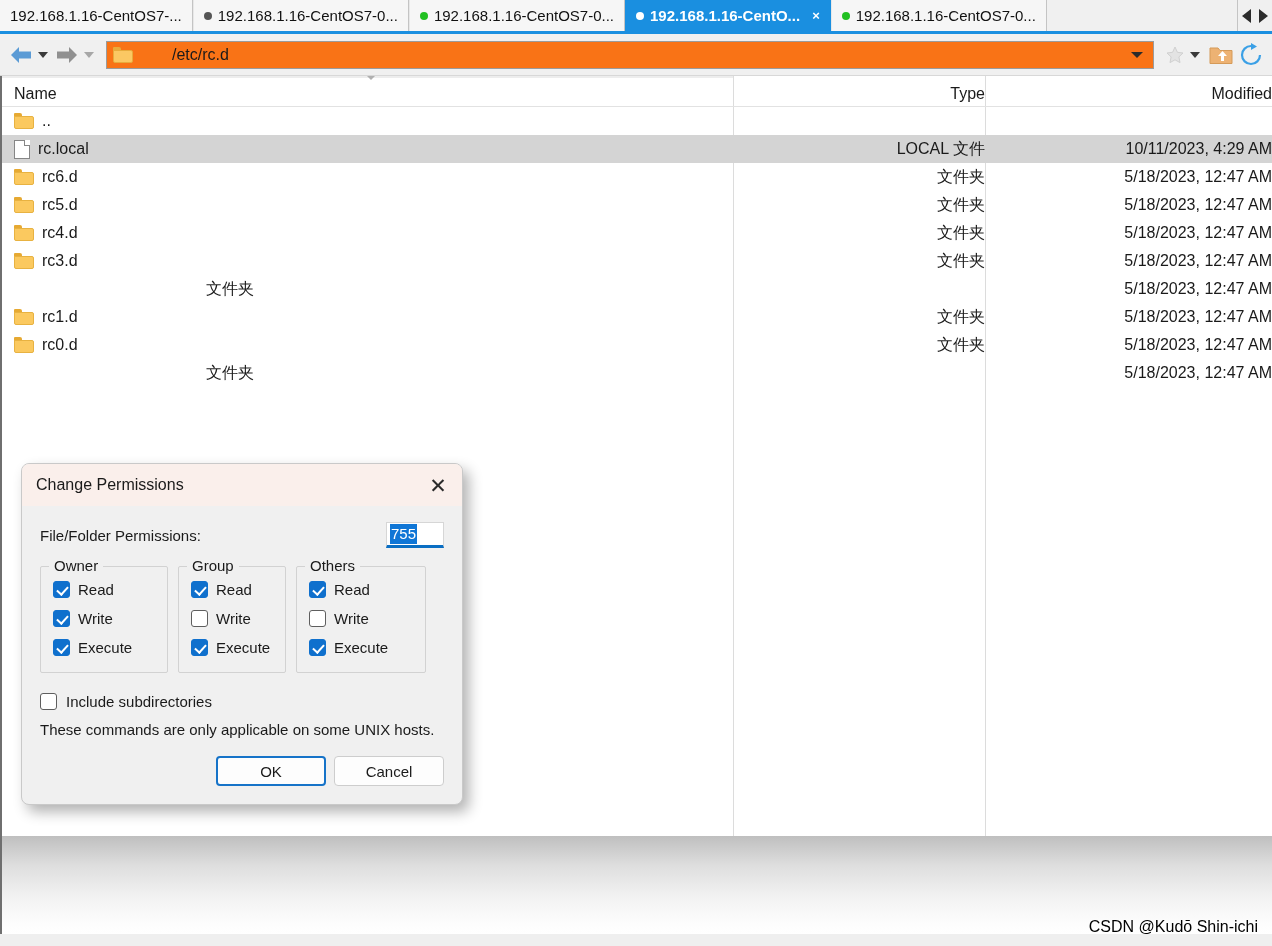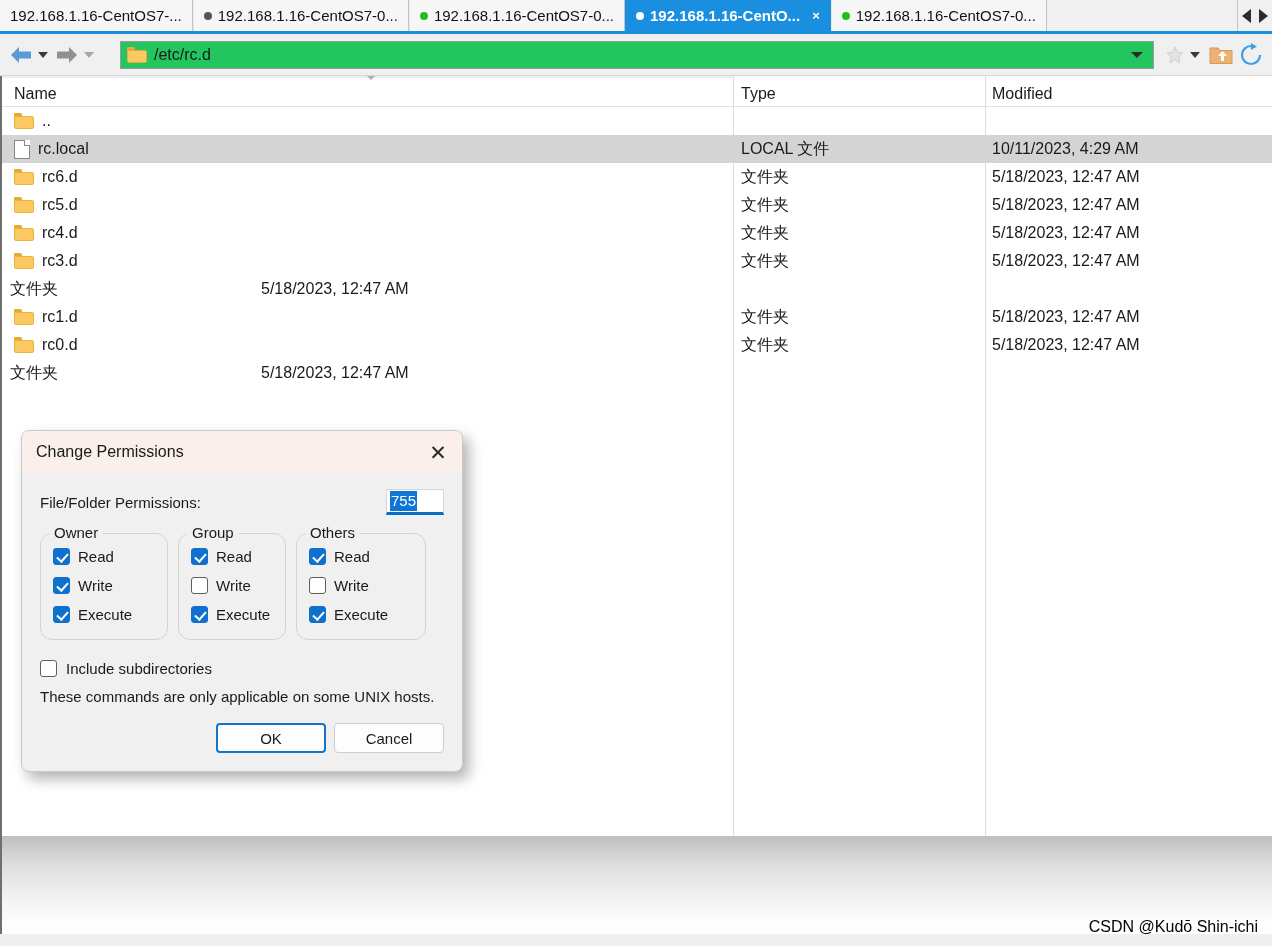--- a/index.html
+++ b/index.html
@@ -104,27 +104,28 @@
     width: 0; height: 0;
     border-left: 5px solid transparent;
     border-right: 5px solid transparent;
     border-top: 6px solid #3a3a3a;
     margin: 0 6px 0 2px;
   }
   .caret-dn.dim { border-top-color: #a7a7a7; }
   .addressbar {
     flex: 1;
     height: 28px;
-    background: #22c55e;
+    background: #f97316;
     border: 1px solid #9b9b9b;
     display: flex;
     align-items: center;
     padding: 0 4px 0 6px;
-    margin: 0 6px 0 20px;
-    box-sizing: border-box;
+    margin: 0 6px 0 6px;
+    box-sizing: border-box;
+    gap: 32px;
   }
   .folder-mini {
     width: 20px; height: 16px;
     flex: none;
     margin-right: 7px;
     position: relative;
   }
   .folder-mini .tabtop {
     position: absolute; left: 0; top: 0;
     width: 8px; height: 4px;
@@ -203,21 +204,21 @@
   .row {
     display: flex;
     align-items: center;
     height: 28px;
     font-size: 16px;
     color: #1a1a1a;
     position: relative;
     z-index: 1;
   }
   .row.selected { background: #d4d4d4; }
-  .cell { box-sizing: border-box; }
+  .cell { box-sizing: border-box; text-align: right; }
   .c-name { width: 731px; padding-left: 12px; display: flex; align-items: center; gap: 8px; }
   .c-type { width: 252px; padding-left: 8px; }
   .c-mod  { flex: 1; padding-left: 7px; }
 
   .ico-folder {
     width: 20px; height: 16px;
     flex: none;
     position: relative;
   }
   .ico-folder .tabtop {
@@ -266,21 +267,21 @@
     position: absolute;
     left: 0; top: 934px;
     width: 1272px; height: 12px;
     background: #efefef;
     z-index: 3;
   }
 
   
   .dialog {
     position: absolute;
-    left: 21px; top: 430px;
+    left: 21px; top: 463px;
     width: 442px;
     background: #f0f0f0;
     border: 1px solid #c9c9c9;
     border-radius: 8px;
     box-shadow: 6px 7px 14px rgba(0,0,0,0.30);
     z-index: 10;
     box-sizing: border-box;
     overflow: hidden;
   }
   .dlg-title {
@@ -320,21 +321,21 @@
     background: #0f76d6;
     color: #ffffff;
     font-size: 15px;
     padding: 0 1px;
     line-height: 20px;
   }
 
   .groups { display: flex; gap: 10px; }
   .group {
     border: 1px solid #d2d2d2;
-    border-radius: 12px;
+    border-radius: 2px;
     padding: 8px 12px 10px 12px;
     position: relative;
     box-sizing: border-box;
   }
   .group.owner  { width: 128px; }
   .group.grp    { width: 108px; }
   .group.others { width: 130px; }
   .group-legend {
     position: absolute;
     top: -10px; left: 8px;

